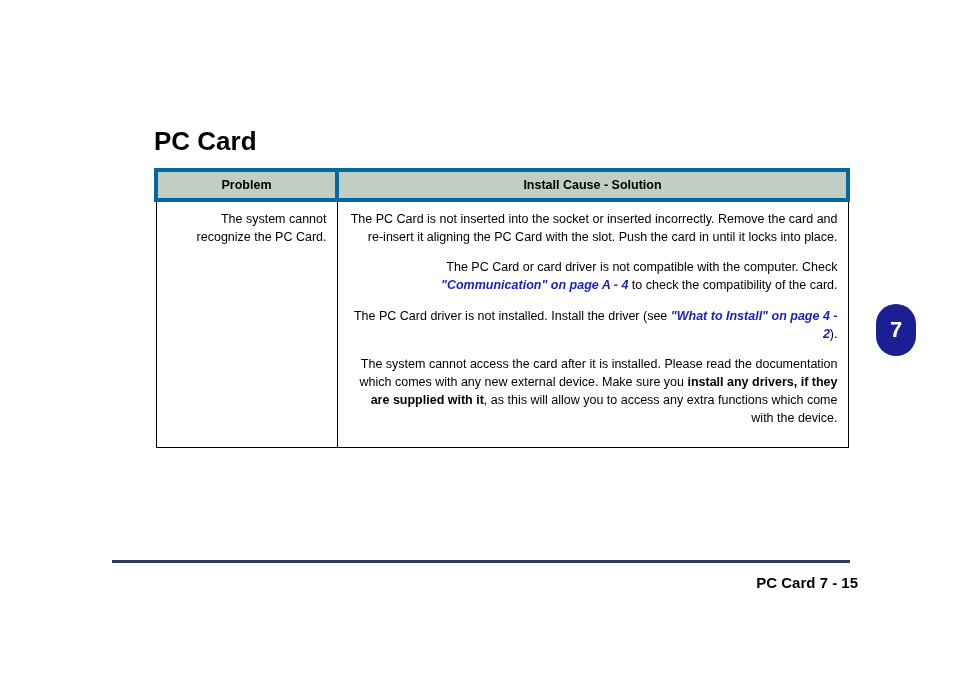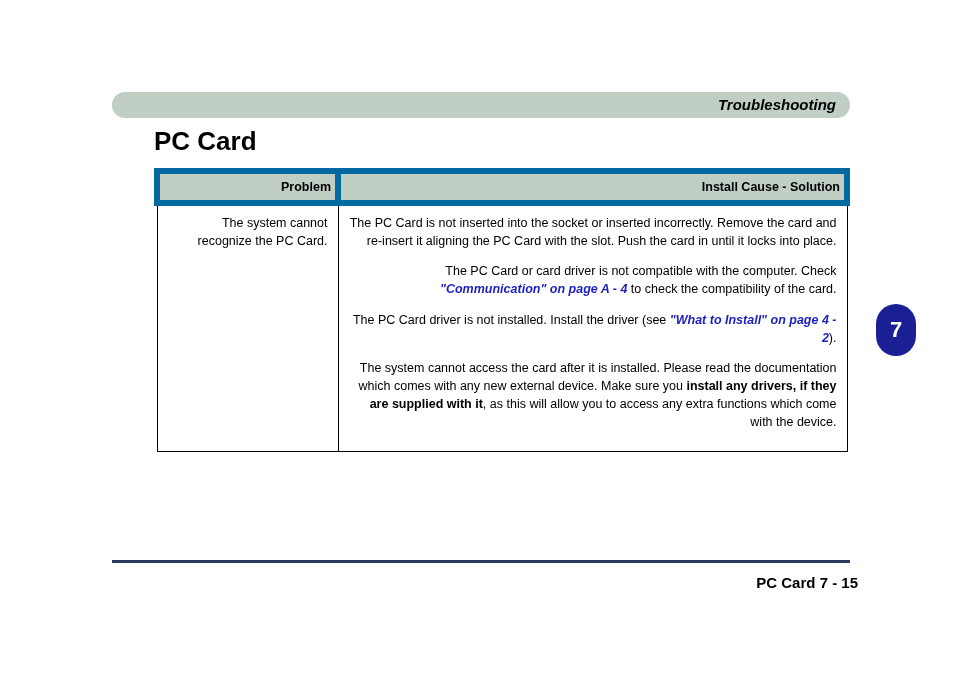--- a/index.html
+++ b/index.html
@@ -46,24 +46,24 @@
   table.tbl {
     position: absolute;
     top: 168px;
     left: 154px;
     width: 696px;
     border-collapse: collapse;
     font-size: 12.5px;
   }
   table.tbl th {
     background: #c0cec4;
-    border: 6px solid #0369a1;
+    border: 4px solid #0369a1;
     padding: 6px 4px;
     font-weight: bold;
-    text-align: right;
+    text-align: center;
   }
   table.tbl td {
     border: 1px solid #000;
     padding: 8px 10px;
     vertical-align: top;
     line-height: 1.45;
     text-align: right;
   }
   .col-problem { width: 160px; }
   .italic { }
@@ -101,23 +101,20 @@
     top: 574px;
     font-size: 15px;
     font-weight: bold;
   }
 </style>
 </head>
 <body>
 
 <div class="page">
 
-  <div class="header-bar">
-    <span class="header-title">Troubleshooting</span>
-  </div>
 
   <div class="section-title">PC Card</div>
 
   <table class="tbl">
     <thead>
       <tr>
         <th class="col-problem">Problem</th>
         <th>Install Cause - Solution</th>
       </tr>
     </thead>

